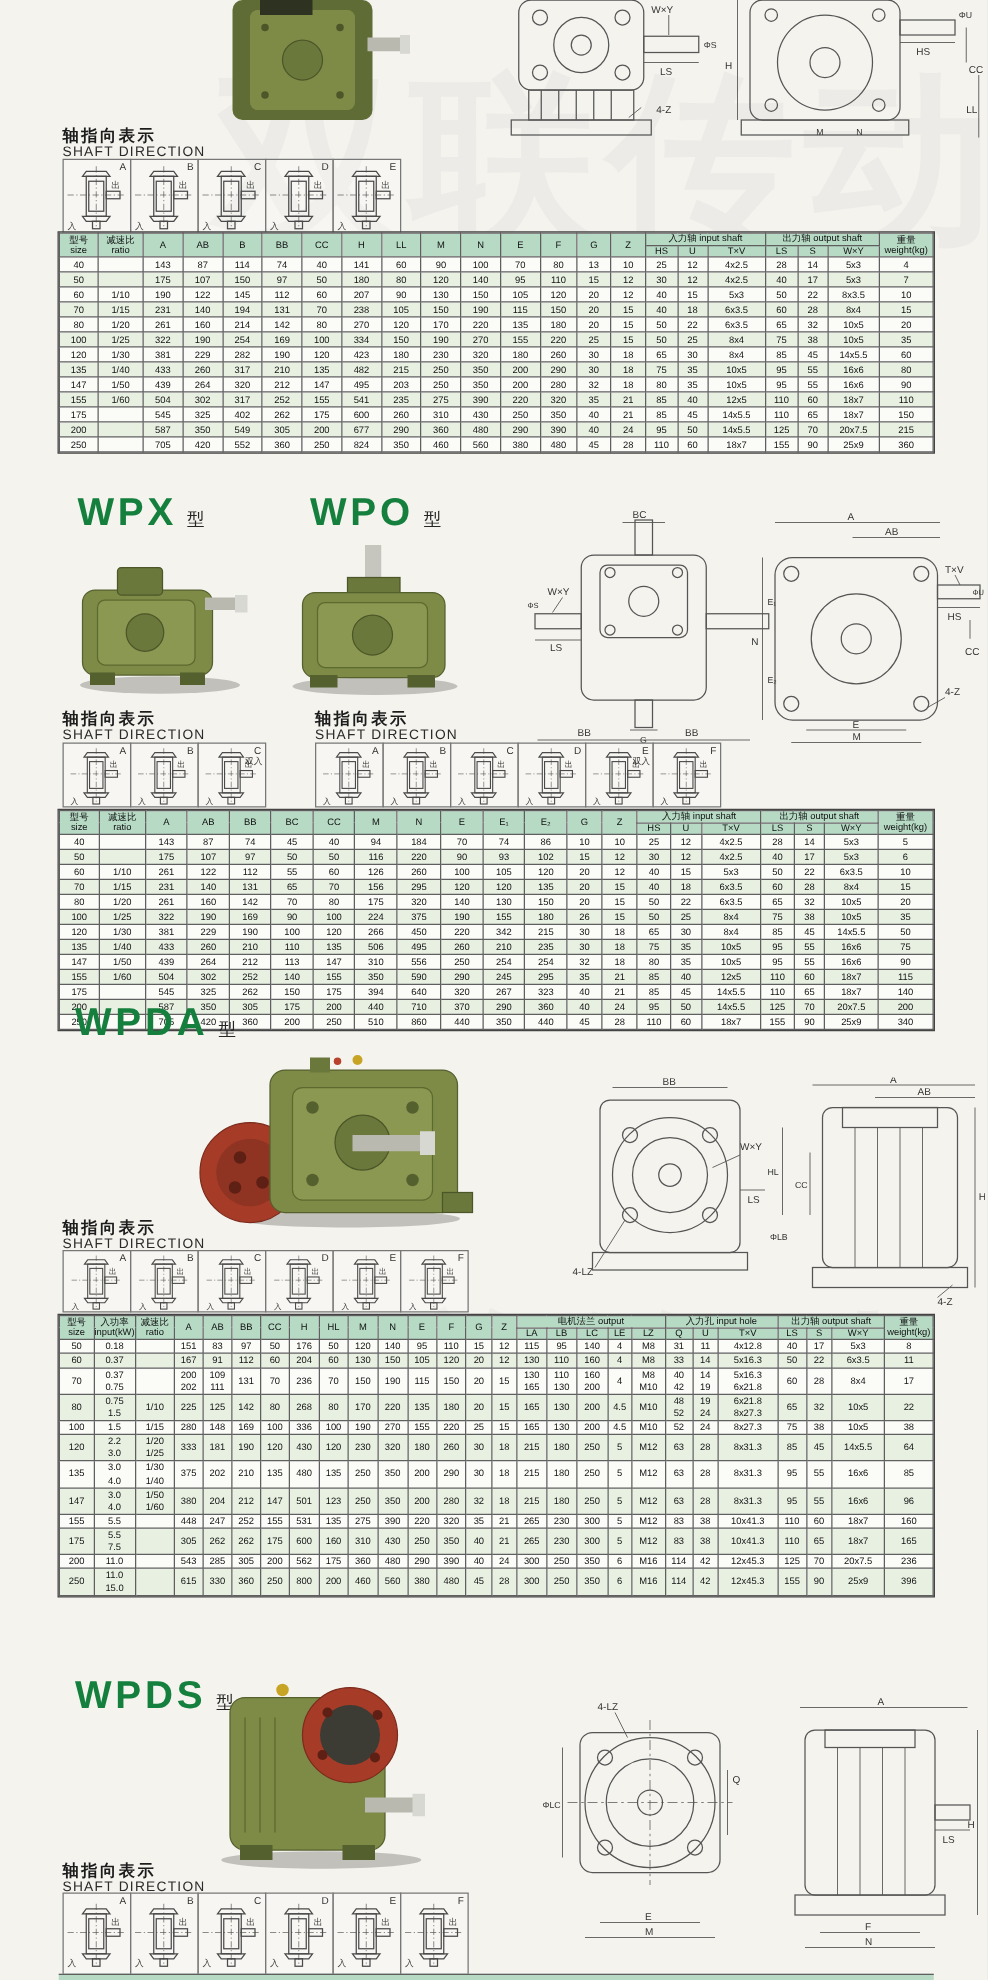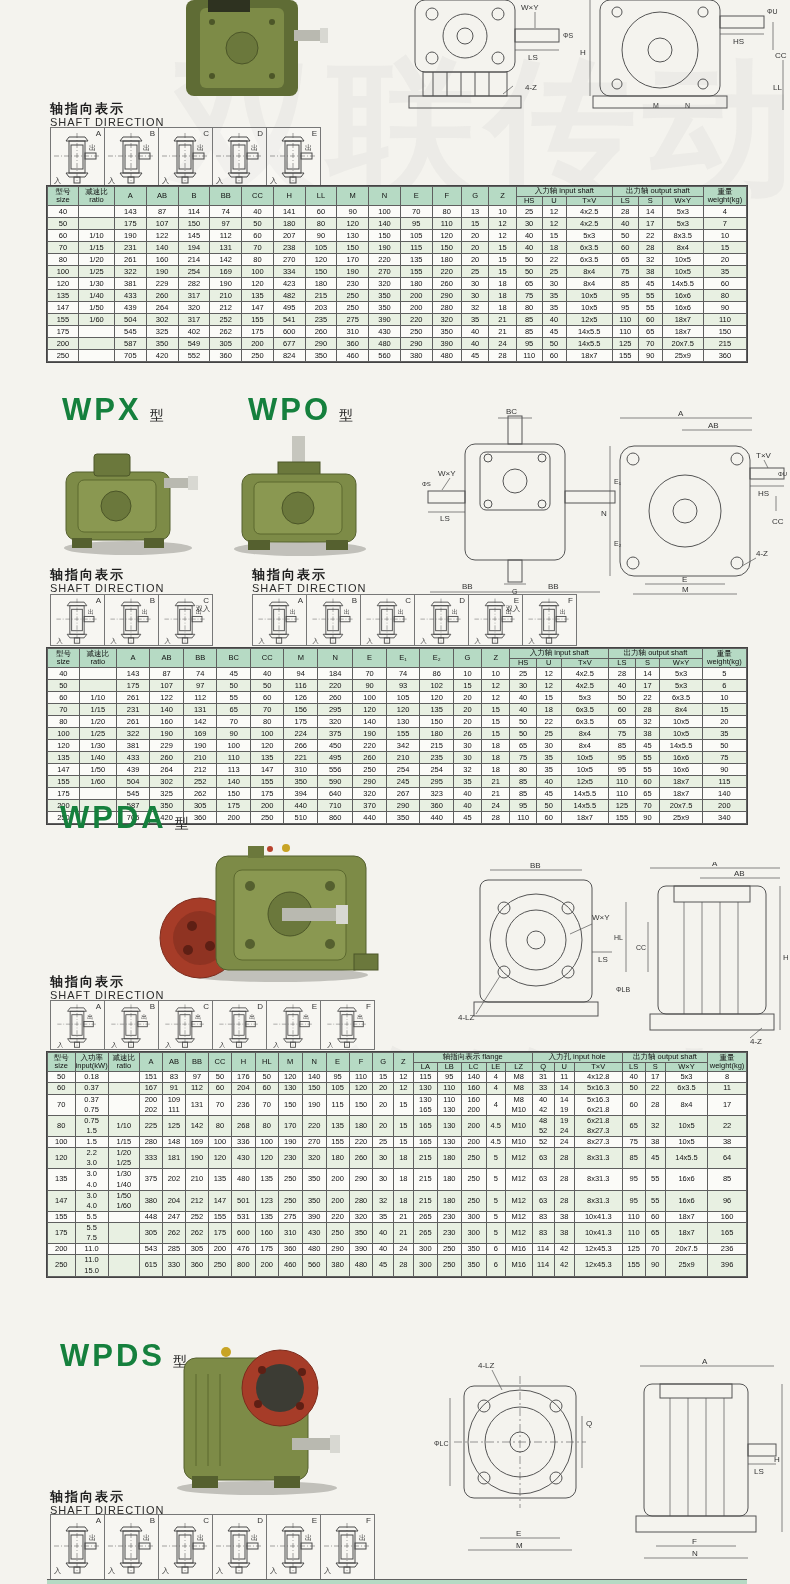--- a/index.html
+++ b/index.html
@@ -1006,21 +1006,21 @@
             <td>50</td>
           </tr>
           <tr class="alt">
             <td>135</td>
             <td>1/40</td>
             <td>433</td>
             <td>260</td>
             <td>210</td>
             <td>110</td>
             <td>135</td>
-            <td>221</td>
+            <td>506</td>
             <td>495</td>
             <td>260</td>
             <td>210</td>
             <td>235</td>
             <td>30</td>
             <td>18</td>
             <td>75</td>
             <td>35</td>
             <td>10x5</td>
             <td>95</td>
@@ -1353,21 +1353,21 @@
             <th rowspan="2">BB</th>
             <th rowspan="2">CC</th>
             <th rowspan="2">H</th>
             <th rowspan="2">HL</th>
             <th rowspan="2">M</th>
             <th rowspan="2">N</th>
             <th rowspan="2">E</th>
             <th rowspan="2">F</th>
             <th rowspan="2">G</th>
             <th rowspan="2">Z</th>
-            <th colspan="5">轴指向表示 flange</th>
+            <th colspan="5">电机法兰 output</th>
             <th colspan="3">入力孔 input hole</th>
             <th colspan="3">出力轴 output shaft</th>
             <th rowspan="2">重量
 weight(kg)</th>
           </tr>
           <tr>
             <th>LA</th>
             <th>LB</th>
             <th>LC</th>
             <th>LE</th>
@@ -1693,21 +1693,21 @@
             <td>165</td>
           </tr>
           <tr>
             <td>200</td>
             <td>11.0</td>
             <td></td>
             <td>543</td>
             <td>285</td>
             <td>305</td>
             <td>200</td>
-            <td>476</td>
+            <td>562</td>
             <td>175</td>
             <td>360</td>
             <td>480</td>
             <td>290</td>
             <td>390</td>
             <td>40</td>
             <td>24</td>
             <td>300</td>
             <td>250</td>
             <td>350</td>

